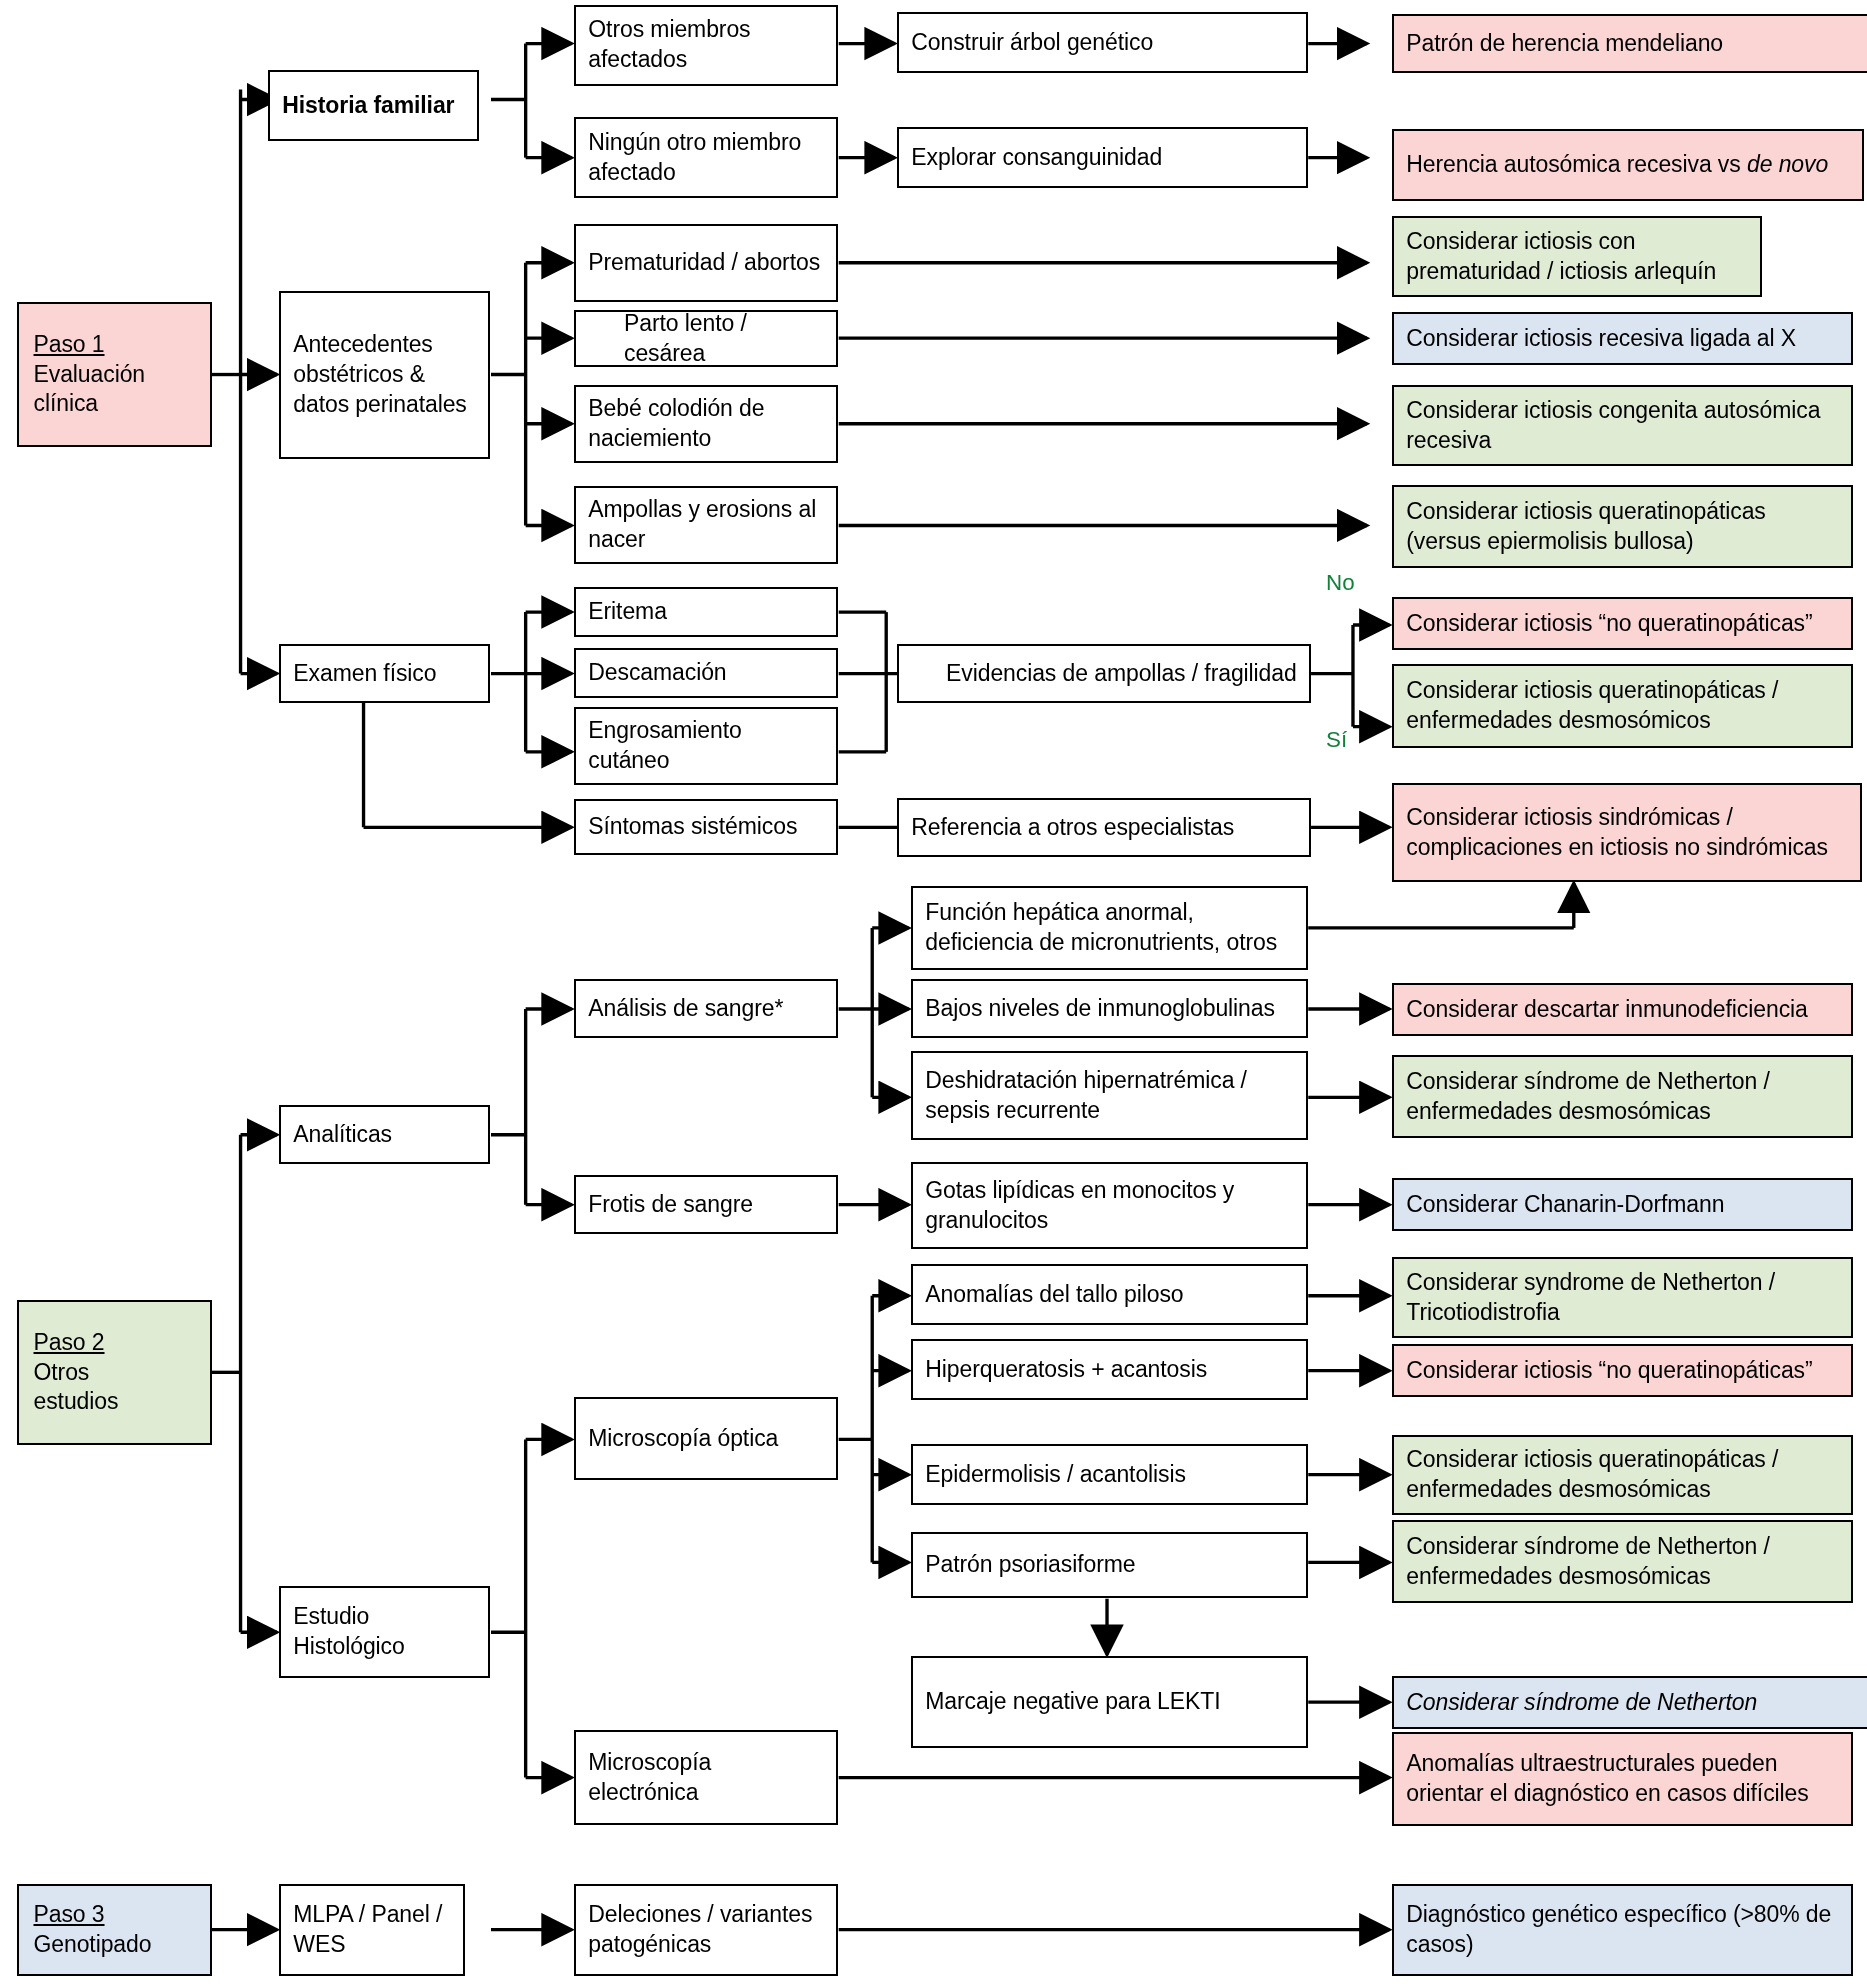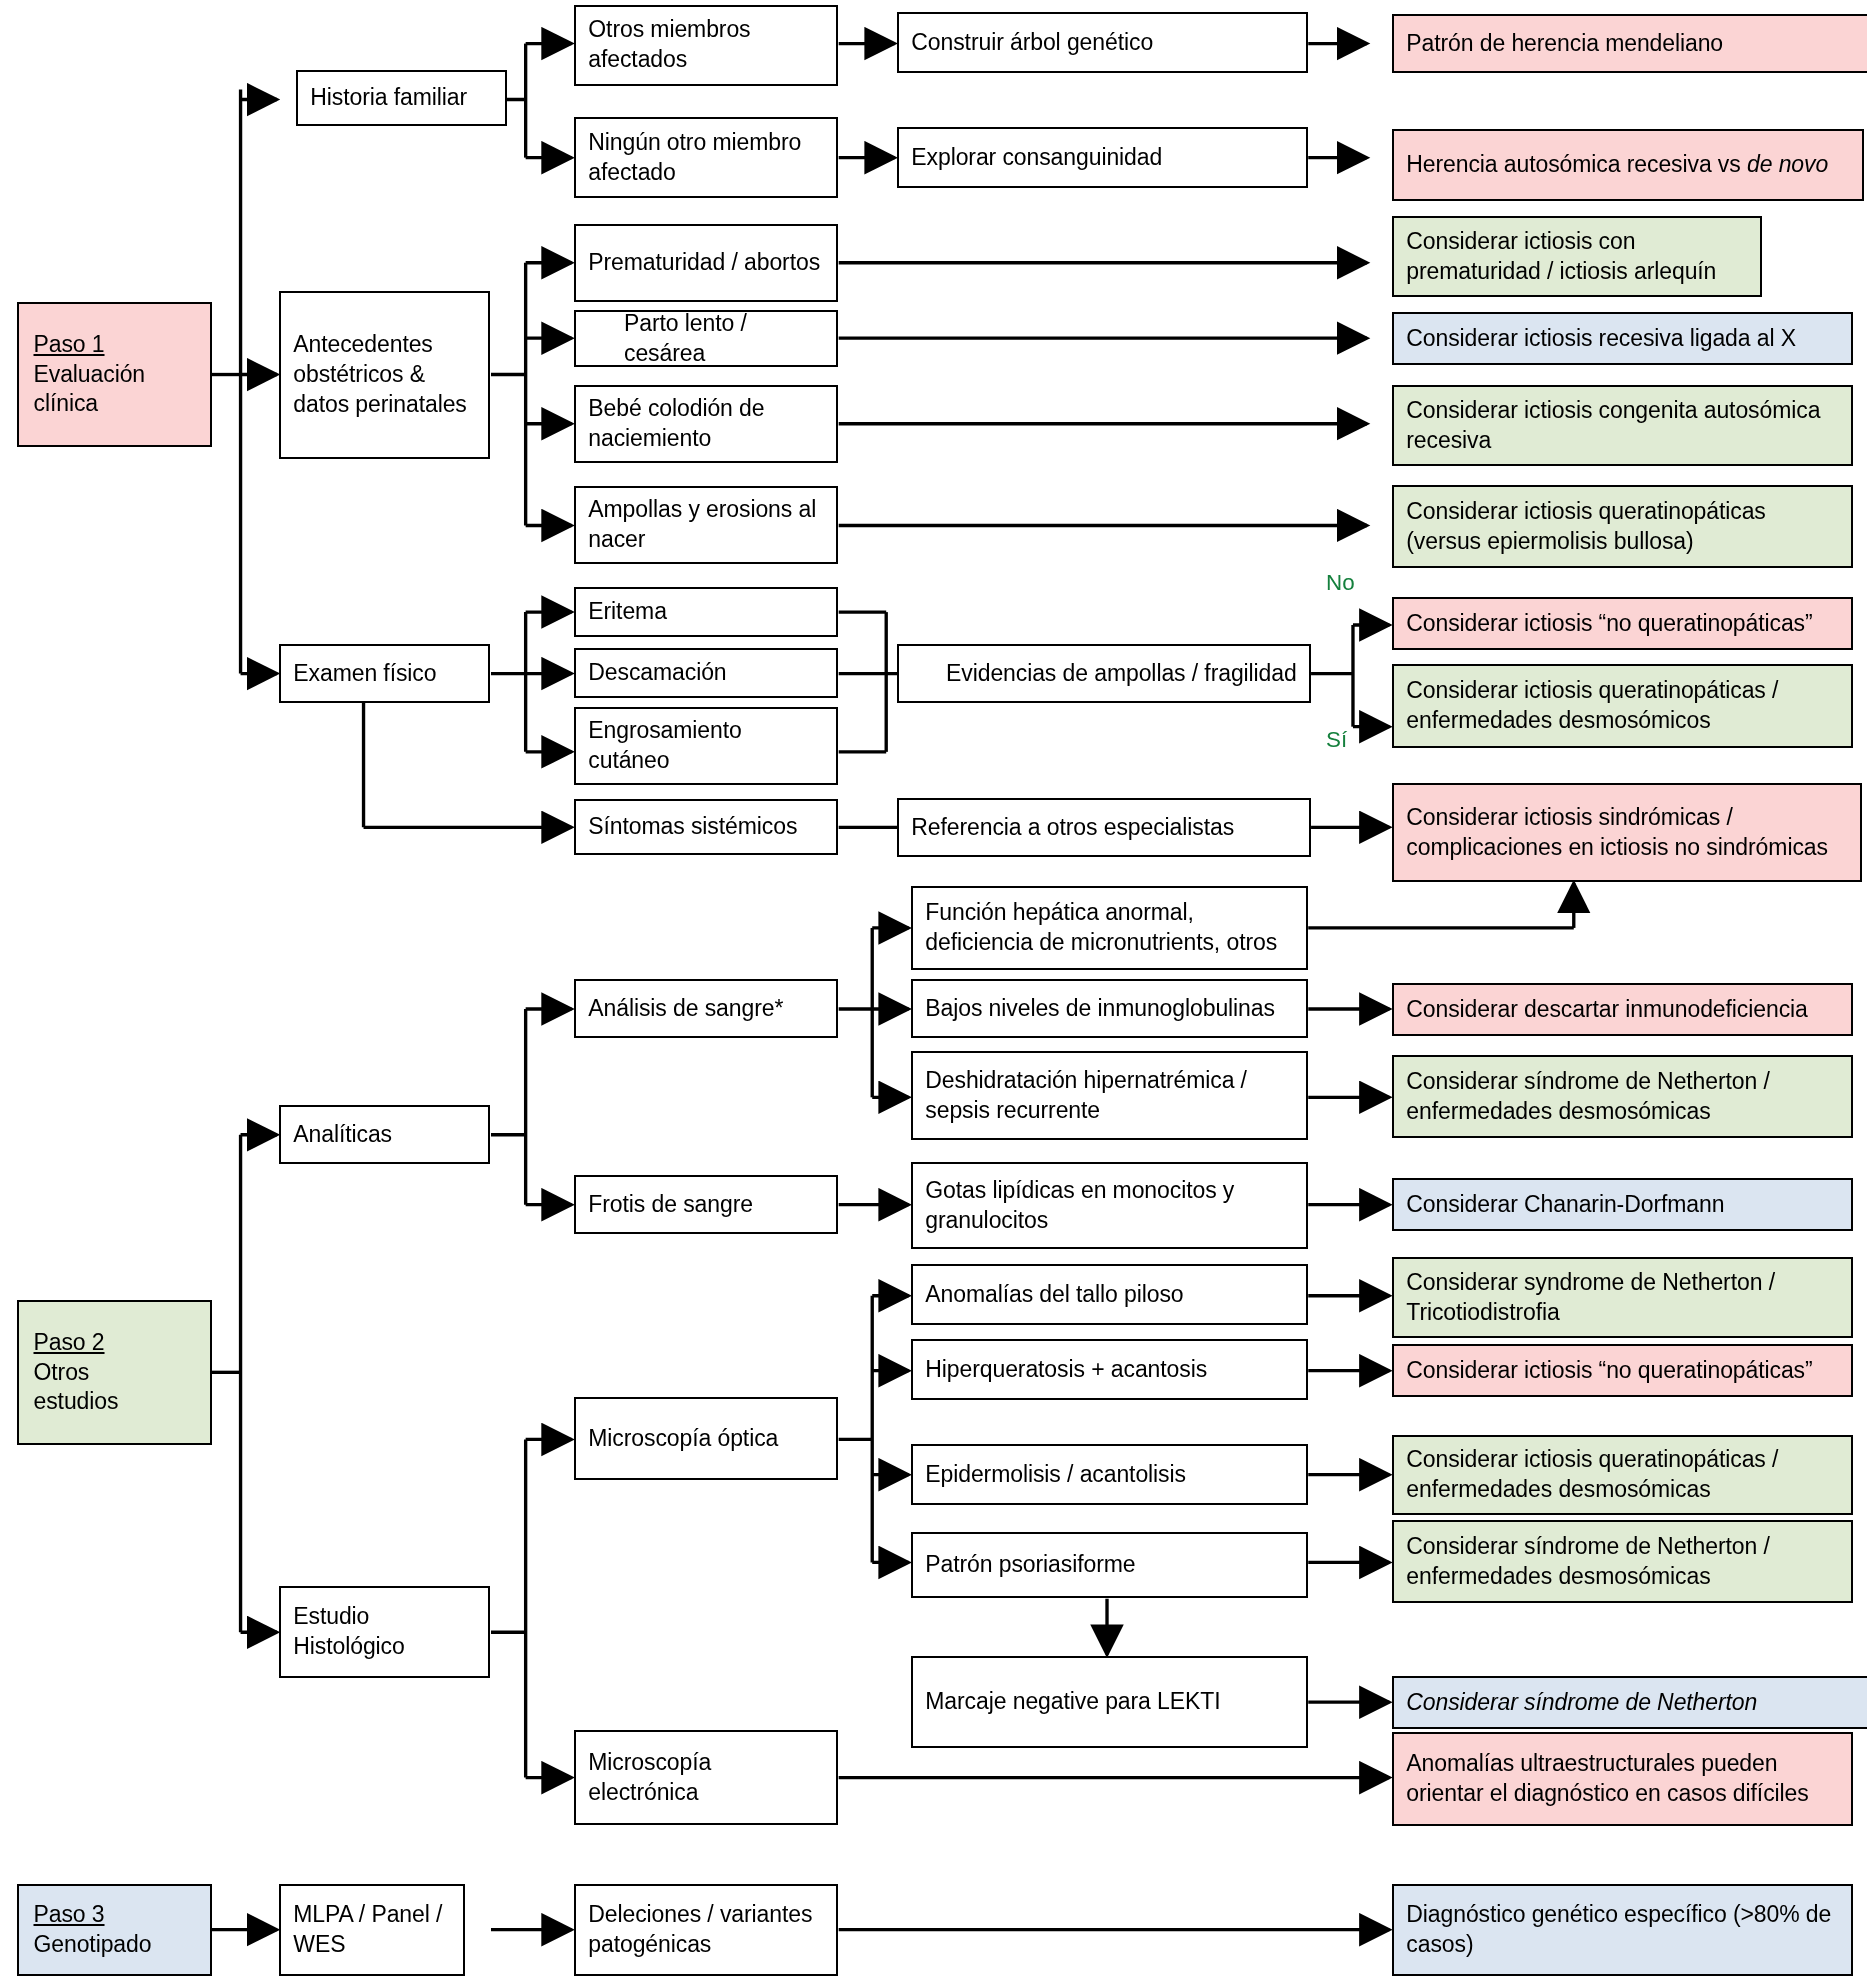--- a/index.html
+++ b/index.html
@@ -185,21 +185,21 @@
     <span class="u">Paso 2</span>
     <span>Otros</span>
     <span>estudios</span>
   </div>
 
   <div class="box step blue" style="left:17px;top:1884px;width:195px;height:92px;">
     <span class="u">Paso 3</span>
     <span>Genotipado</span>
   </div>
 
-  <div class="box" style="left:296px;top:70px;width:211px;height:56px;">
+  <div class="box" style="left:268px;top:70px;width:211px;height:71px;font-weight:bold;">
     <span>Historia familiar</span>
   </div>
 
   <div class="box" style="left:279px;top:291px;width:211px;height:168px;">
     <span>Antecedentes obstétricos &amp; datos perinatales</span>
   </div>
 
   <div class="box" style="left:279px;top:644px;width:211px;height:59px;">
     <span>Examen físico</span>
   </div>

